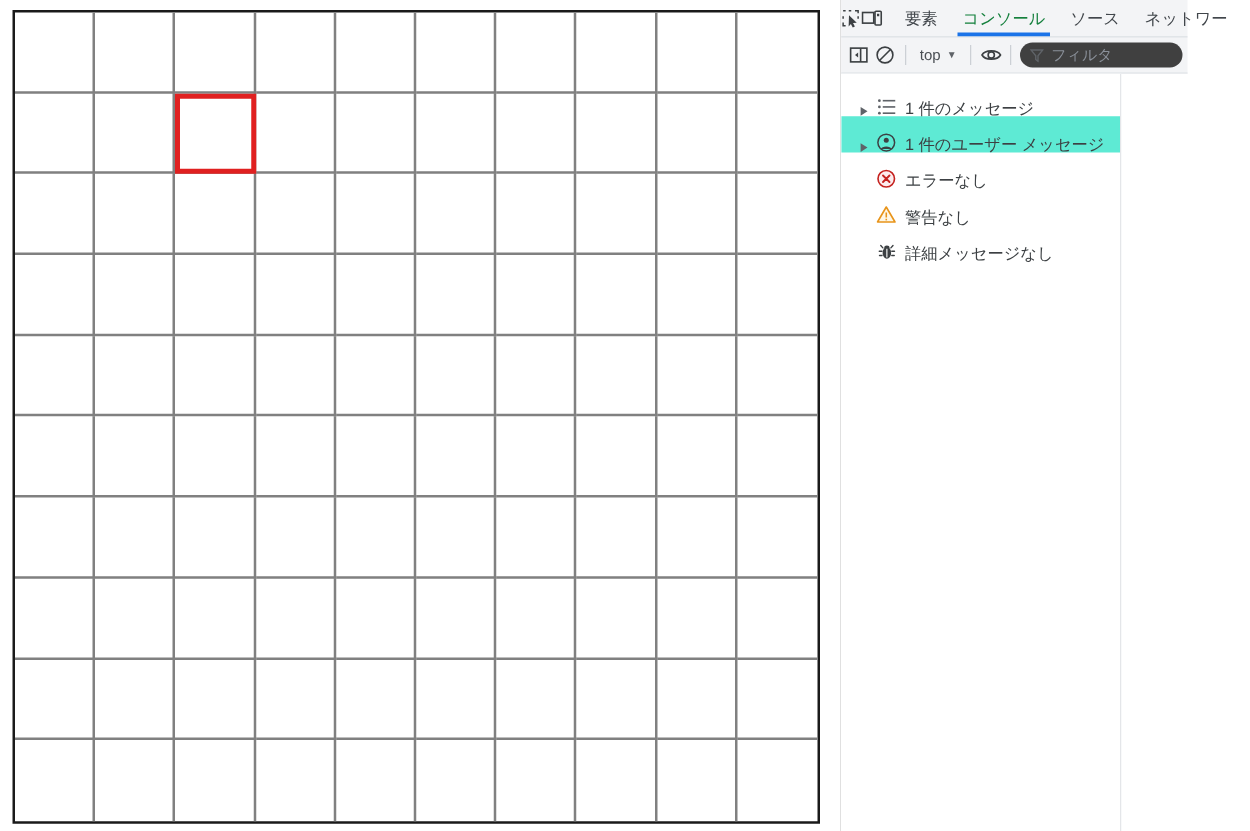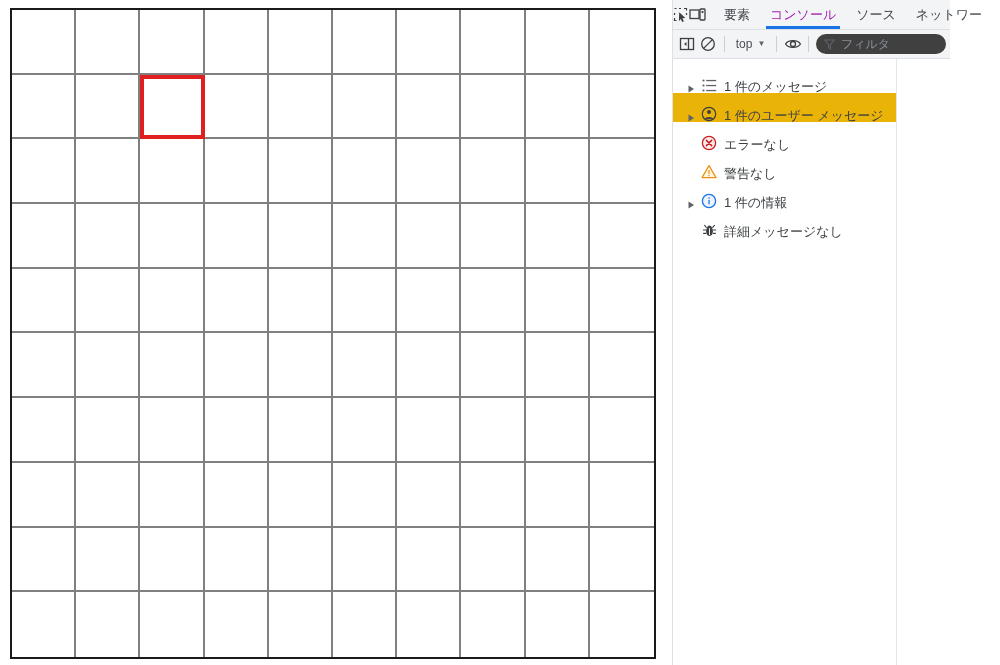--- a/index.html
+++ b/index.html
@@ -73,21 +73,21 @@
   }
   .tab {
     display: flex; align-items: center;
     padding: 0 10px;
     font-size: 13px;
     color: #41464b;
     white-space: nowrap;
     cursor: pointer;
     position: relative;
   }
-  .tab.active { color: #a21caf; }
+  .tab.active { color: #15803d; }
   .tab.active::after {
     content: "";
     position: absolute; left: 6px; right: 6px; bottom: 0;
     height: 3px; background: #1a73e8;
   }
 
   
   #console-toolbar {
     height: 29px;
     background: #f3f4f6;
@@ -140,21 +140,21 @@
   }
   .side-row {
     display: flex; align-items: flex-end;
     height: 29px;
     padding-left: 12px;
     font-size: 13px;
     color: #3c4043;
     cursor: pointer;
     white-space: nowrap;
   }
-  .side-row.selected { background: #eab308; }
+  .side-row.selected { background: #5eead4; }
   .side-arrow {
     width: 13px; flex: 0 0 13px;
     display: flex; align-items: center; justify-content: center;
     color: #5f6368;
   }
   .side-arrow.empty { visibility: hidden; }
   .side-ico {
     width: 22px; flex: 0 0 22px;
     display: flex; align-items: center; justify-content: center;
     margin-right: 4px;
@@ -434,35 +434,20 @@
           <div class="side-ico">
             <svg width="16" height="16" viewBox="0 0 16 16" aria-hidden="true">
               <path d="M8 1.6 L15 13.6 H1 Z" fill="#fef7e6" stroke="#e8941a" stroke-width="1.3" stroke-linejoin="round"></path>
               <rect x="7.4" y="6" width="1.25" height="4" fill="#e8941a"></rect>
               <rect x="7.4" y="11" width="1.25" height="1.3" fill="#e8941a"></rect>
             </svg>
           </div>
           <span class="side-label">警告なし</span>
         </div>
 
-        <div class="side-row">
-          <div class="side-arrow">
-            <svg width="7" height="8" viewBox="0 0 7 8" aria-hidden="true">
-                <path d="M0.5 0.5 L6 4 L0.5 7.5 Z" fill="#5f6368"></path>
-              </svg>
-          </div>
-          <div class="side-ico">
-            <svg width="16" height="16" viewBox="0 0 16 16" aria-hidden="true">
-              <circle cx="8" cy="8" r="6.6" fill="#eef4fd" stroke="#1a73e8" stroke-width="1.3"></circle>
-              <rect x="7.4" y="6.9" width="1.25" height="4.4" fill="#1a73e8"></rect>
-              <rect x="7.4" y="4.3" width="1.25" height="1.4" fill="#1a73e8"></rect>
-            </svg>
-          </div>
-          <span class="side-label">1 件の情報</span>
-        </div>
 
         <div class="side-row">
           <div class="side-arrow empty"></div>
           <div class="side-ico">
             <svg width="15" height="15" viewBox="0 0 15 15" aria-hidden="true">
               <g stroke="#3c4043" stroke-width="1.1" fill="none" stroke-linecap="round">
                 <path d="M4.3 4.3 L2.6 2.4 M10.7 4.3 L12.4 2.4"></path>
                 <path d="M3.6 7 H1.4 M11.4 7 H13.6 M3.6 10.4 H1.6 M11.4 10.4 H13.4"></path>
               </g>
               <ellipse cx="7.5" cy="8.3" rx="3.4" ry="4.6" fill="#3c4043"></ellipse>

